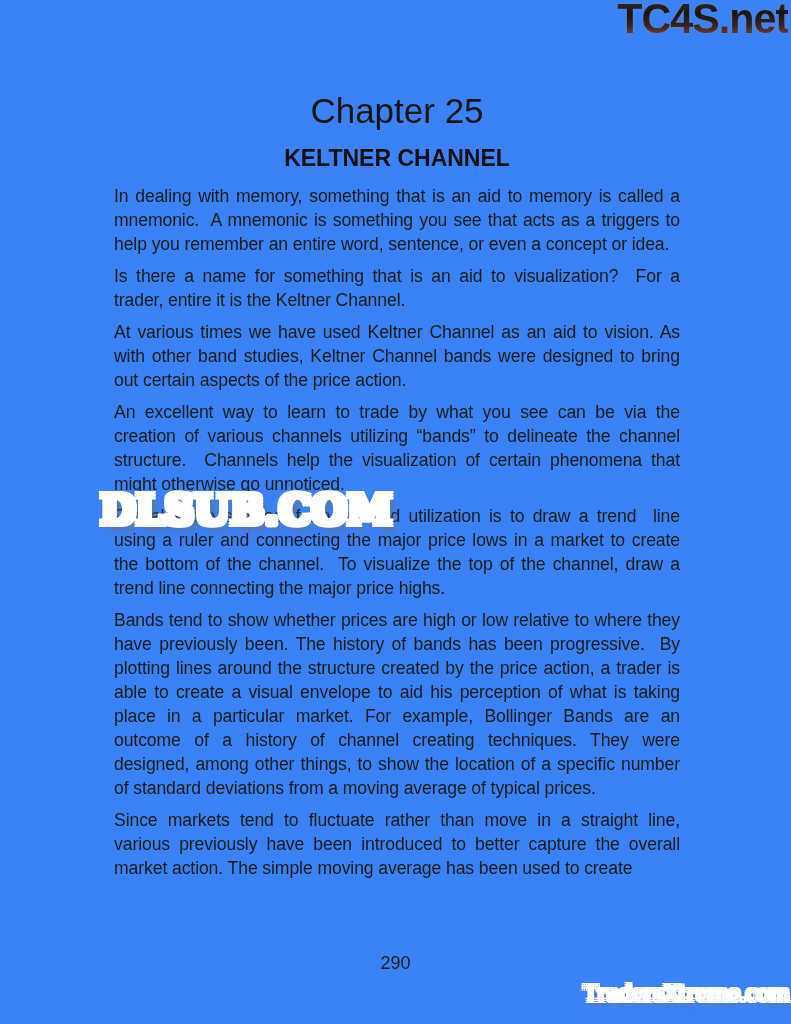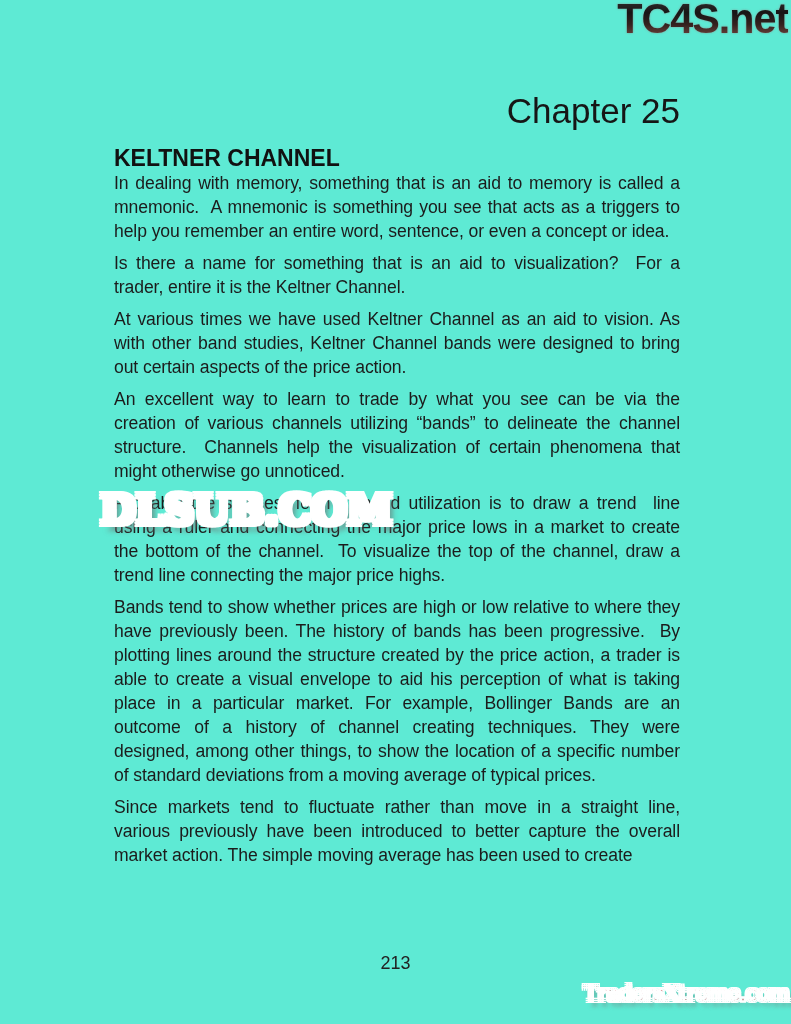--- a/index.html
+++ b/index.html
@@ -1,44 +1,44 @@
 <!DOCTYPE html>
 <html><head>
 <meta charset="utf-8">
 <style>
   html,body { margin:0; padding:0; background:#ffffff; }
   .page {
     position:relative;
     width:791px; height:1024px;
-    background:#5eead4;
+    background:#3b82f6;
     font-family:"Liberation Sans", sans-serif;
     color:#1a1a1a;
     overflow:hidden;
   }
 
   
   .tc4s-logo {
     position:absolute; top:-6px; right:3px;
     font-family:"Liberation Sans", sans-serif;
     font-weight:bold; font-size:43px; letter-spacing:-1px;
     transform:scaleX(0.96); transform-origin:right top;
     background:linear-gradient(180deg,#3c3a3a 0%,#171515 38%,#33211e 62%,#5d3a34 80%,#96655b 100%);
     -webkit-background-clip:text; background-clip:text;
     -webkit-text-fill-color:transparent; color:#222;
     filter:drop-shadow(0 0 1px rgba(140,140,140,0.8));
   }
 
   
   .content { position:absolute; left:114px; top:0; width:566px; }
   .chapter-title {
-    margin:90px 0 0 0; text-align:right;
+    margin:90px 0 0 0; text-align:center;
     font-size:35px; line-height:42px; font-weight:400; color:#161616;
   }
   .chapter-subtitle {
-    margin:13px 0 0 0; 
+    margin:13px 0 13px 0; text-align:center;
     font-size:23px; line-height:26px; font-weight:bold; color:#111;
   }
   .body-text { }
   .body-text p {
     margin:0 0 8px 0;
     font-size:17.6px; line-height:24px;
     text-align:justify; white-space:pre-wrap;
     letter-spacing:-0.1px; color:#1c1c1c;
   }
 
@@ -98,17 +98,17 @@
       <p>Probably the simplest form of band utilization is to draw a trend  line using a ruler and connecting the major price lows in a market to create the bottom of the channel.  To visualize the top of the channel, draw a trend line connecting the major price highs.</p>
       <p>Bands tend to show whether prices are high or low relative to where they have previously been. The history of bands has been progressive.  By plotting lines around the structure created by the price action, a trader is able to create a visual envelope to aid his perception of what is taking place in a particular market. For example, Bollinger Bands are an outcome of a history of channel creating techniques. They were designed, among other things, to show the location of a specific number of standard deviations from a moving average of typical prices.</p>
       <p>Since markets tend to fluctuate rather than move in a straight line, various previously have been introduced to better capture the overall market action. The simple moving average has been used to create</p>
     </div>
   </div>
 
   <div class="watermark">
     <span>DLSUB.COM</span>
   </div>
 
-  <div class="page-number">213</div>
+  <div class="page-number">290</div>
 
   <div class="tx-logo">TradersXtreme.com</div>
 
 </div>
 
 </body></html>

